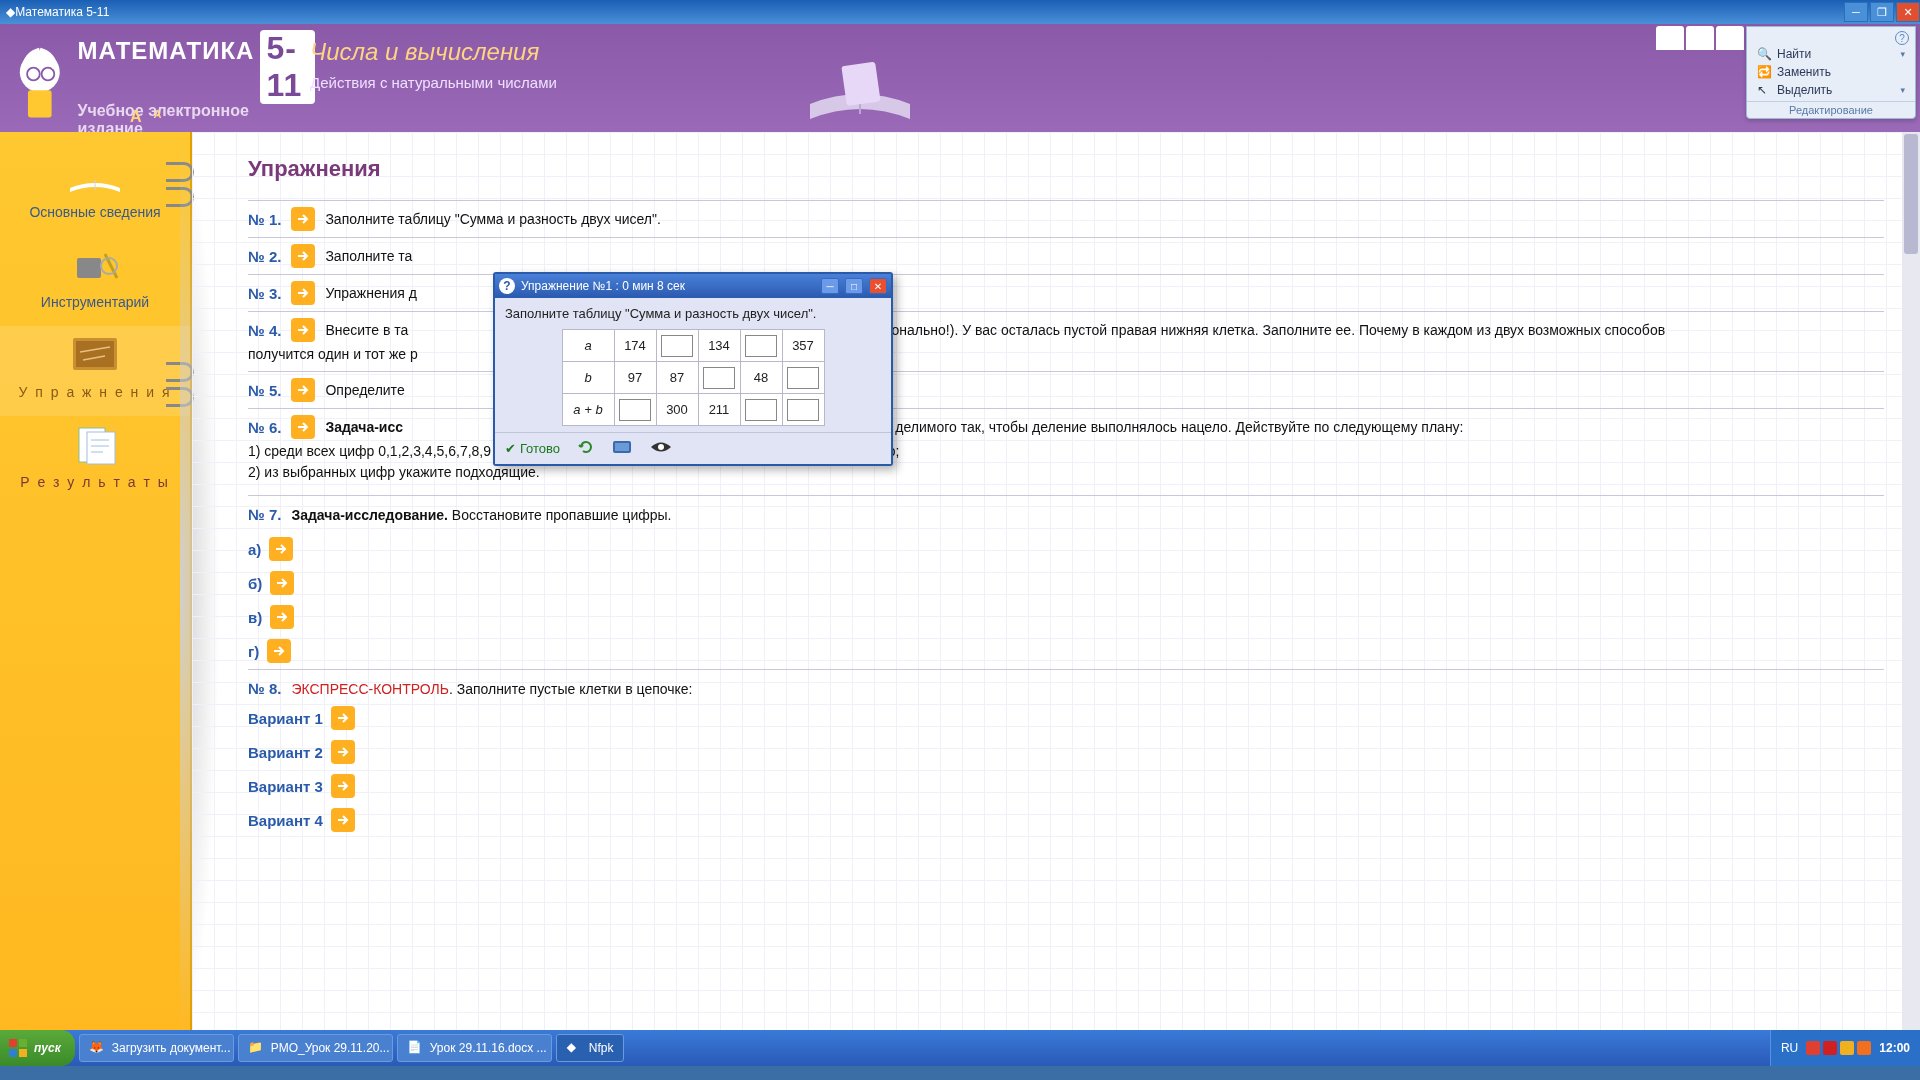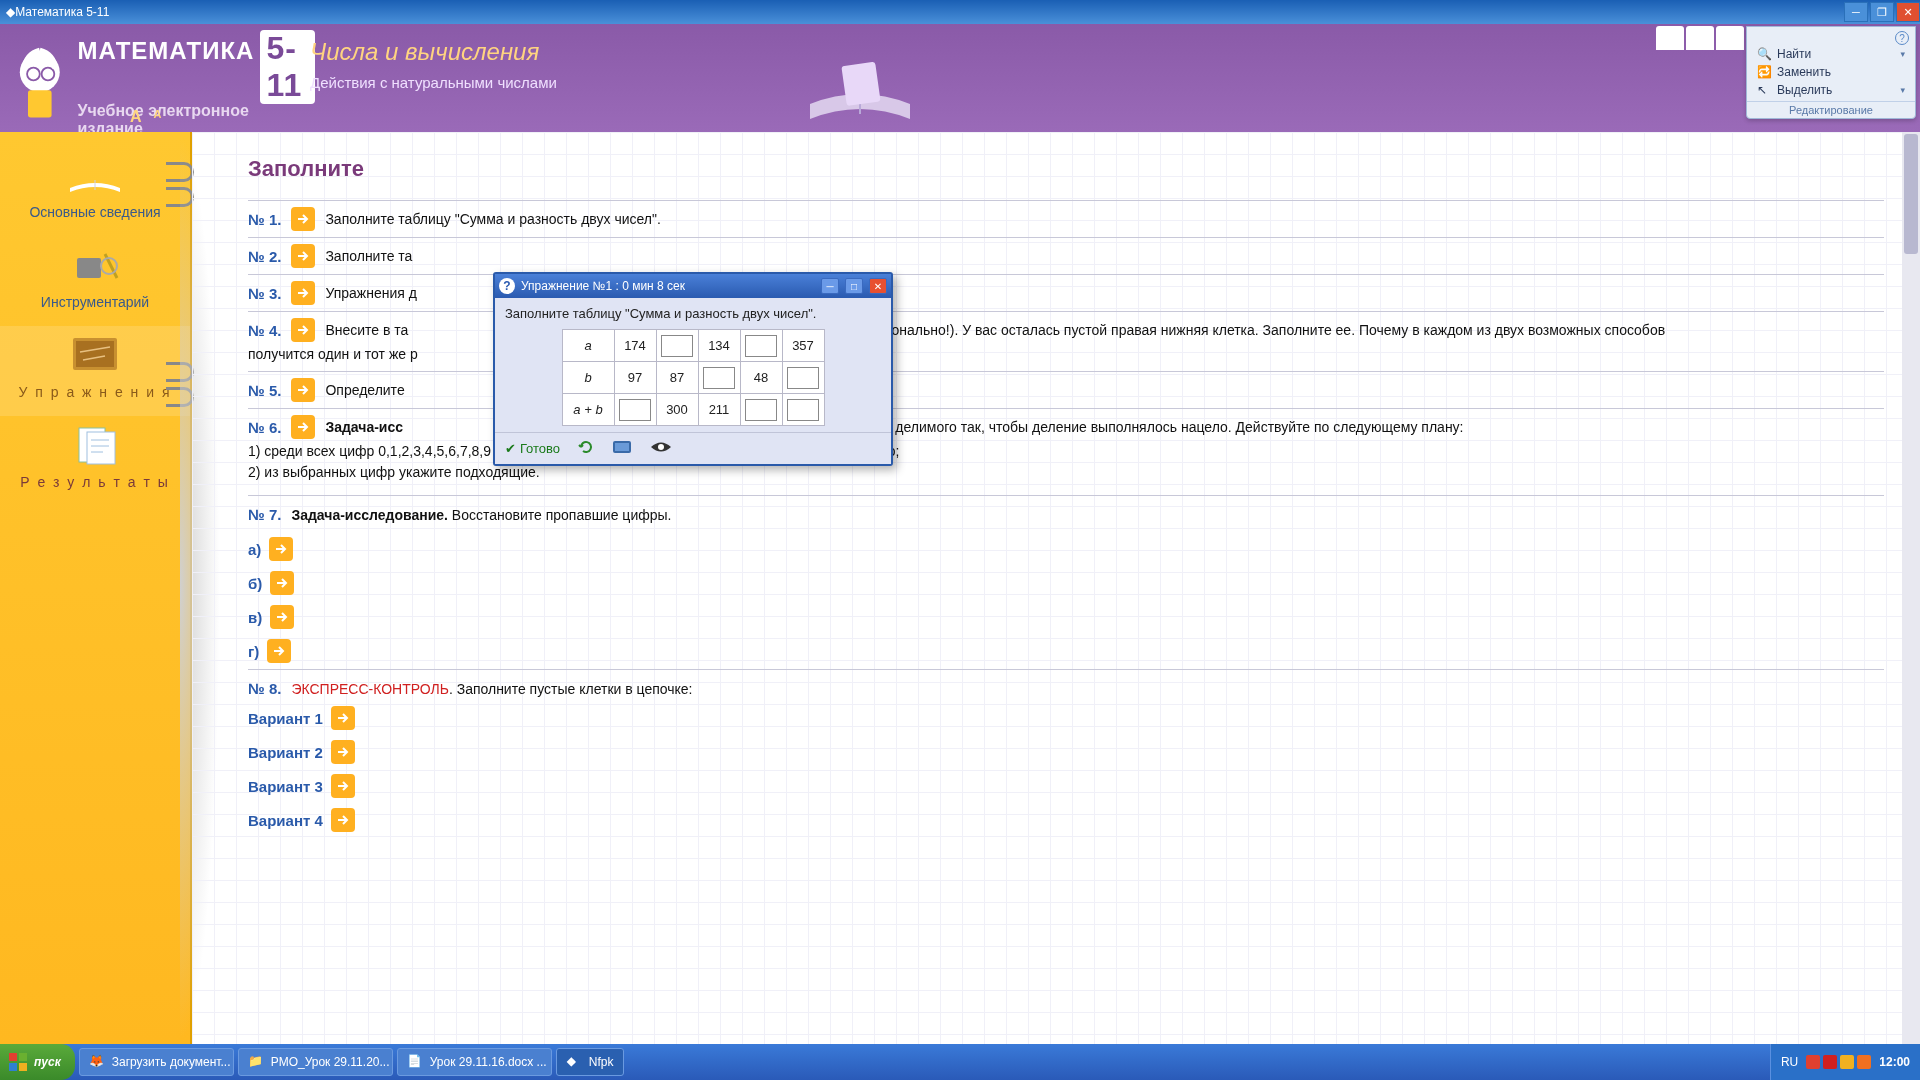--- a/index.html
+++ b/index.html
@@ -71,21 +71,21 @@
 .sub-label{ color:#2a5aaa; font-weight:bold; font-size:15px;}
 .ex7{border-top:1px solid #c8c8d8; margin-top:6px; padding-top:6px;}
 .ex8{border-top:1px solid #c8c8d8; margin-top:6px; padding-top:6px;}
 .variant-row{ display:flex; align-items:center; gap:8px; padding:5px 0;}
 .variant-label{ color:#2a5aaa; font-weight:bold; font-size:15px;}
 
 
 .app-footer{ height:22px; background:#7a4a98; display:flex; align-items:center; justify-content:flex-end; padding:0 12px; color:#e8d8f0; font-size:11px; gap:40px;}
 
 
-.taskbar{ position:absolute; bottom:0; left:0; right:0; height:36px; background:linear-gradient(#3a7ad8,#2a5ab8); display:flex; align-items:center; font-size:12px; color:#fff;}
+.taskbar{ position:absolute; bottom:14px; left:0; right:0; height:36px; background:linear-gradient(#3a7ad8,#2a5ab8); display:flex; align-items:center; font-size:12px; color:#fff;}
 .start-btn{ height:36px; padding:0 14px 0 8px; background:linear-gradient(#5aaa3a,#3a8a2a); display:flex; align-items:center; gap:6px; font-weight:bold; font-style:italic; cursor:pointer; border-radius:0 14px 14px 0;}
 .start-btn .winlogo{width:20px;height:20px;}
 .task-item{ height:28px; padding:0 10px; background:#4a80d0; border:1px solid #6a9ae0; margin-left:4px; display:flex; align-items:center; gap:6px; cursor:pointer; max-width:155px; overflow:hidden; white-space:nowrap; border-radius:3px;}
 .task-item .ticon{width:16px;height:16px;flex-shrink:0;}
 .task-item.active{background:#2a60b0;}
 .tray{ margin-left:auto; height:36px; background:#2a70c8; display:flex; align-items:center; gap:8px; padding:0 10px; border-left:1px solid #5a90e0;}
 .tray .lang{font-size:12px;}
 .tray .tray-icons{display:flex; gap:3px;}
 .tray .tray-icons span{width:14px; height:14px; display:inline-block; border-radius:2px;}
 .tray .clock{font-size:12px; font-weight:bold;}
@@ -235,21 +235,21 @@
         </div>
       <div class="side-label">Р е з у л ь т а т ы</div>
     </div>
   </div>
 
   <div class="content">
     <div class="scrollbar-v">
         <div class="thumb"></div>
       </div>
 
-    <div class="page-title">Заполните</div>
+    <div class="page-title">Упражнения</div>
 
     <div class="ex-row first">
       <div class="ex-head">
         <span class="ex-num">№ 1.</span>
         <div class="go-btn">
             <svg viewBox="0 0 16 16">
               <path d="M3 8 h8 M8 4 l4 4 -4 4" stroke="#fff" stroke-width="2" fill="none"></path>
             </svg>
           </div>
         <span class="ex-text">Заполните таблицу "Сумма и разность двух чисел".</span>

